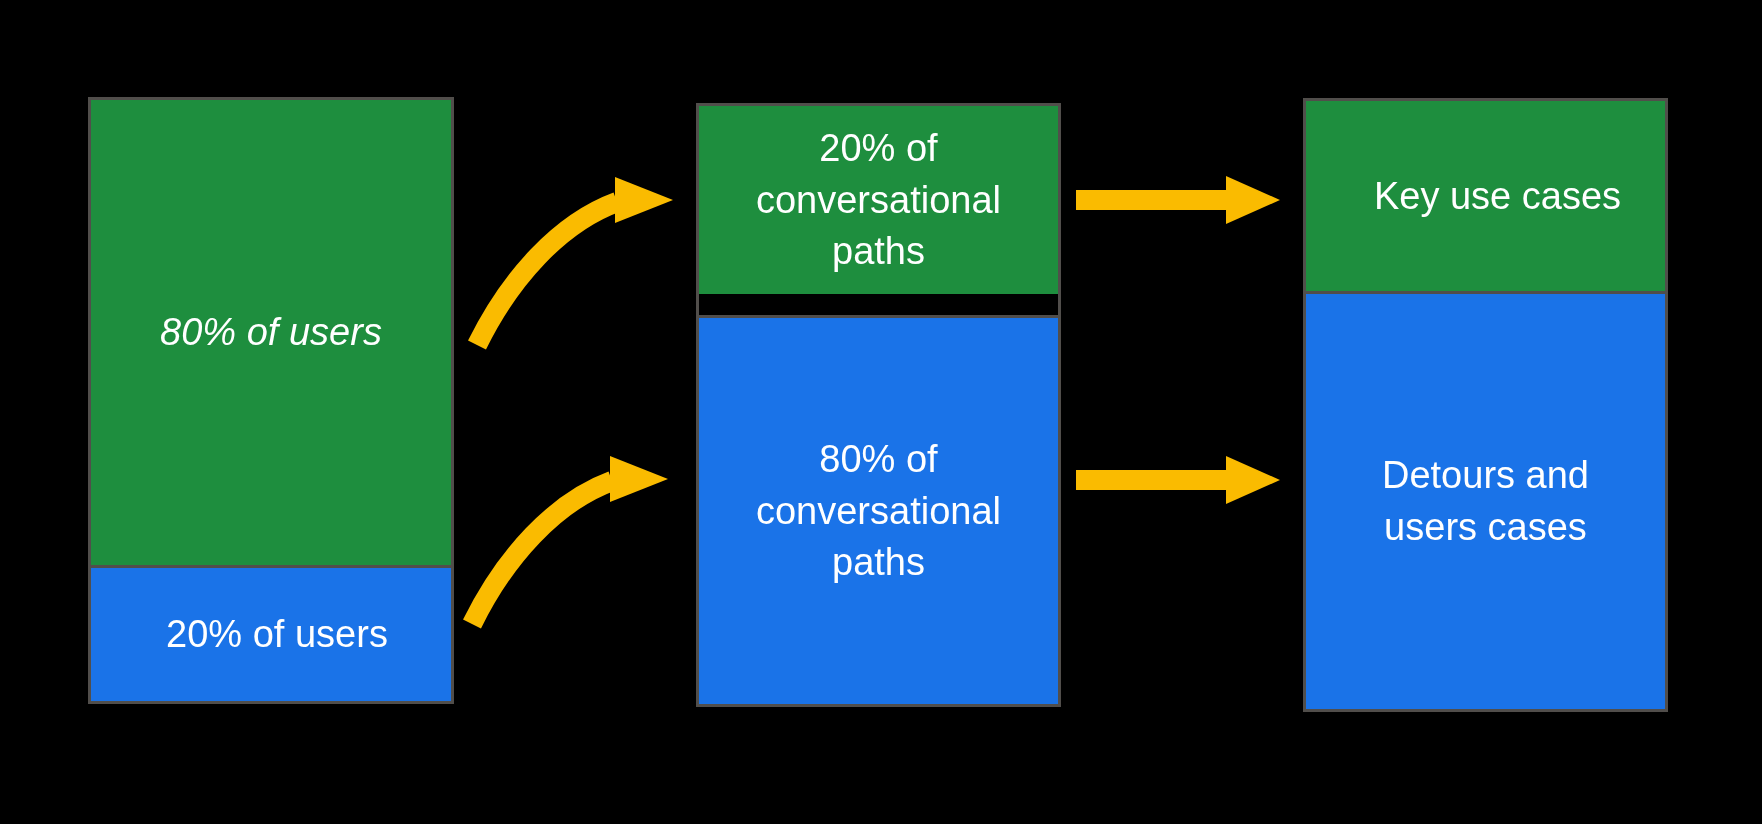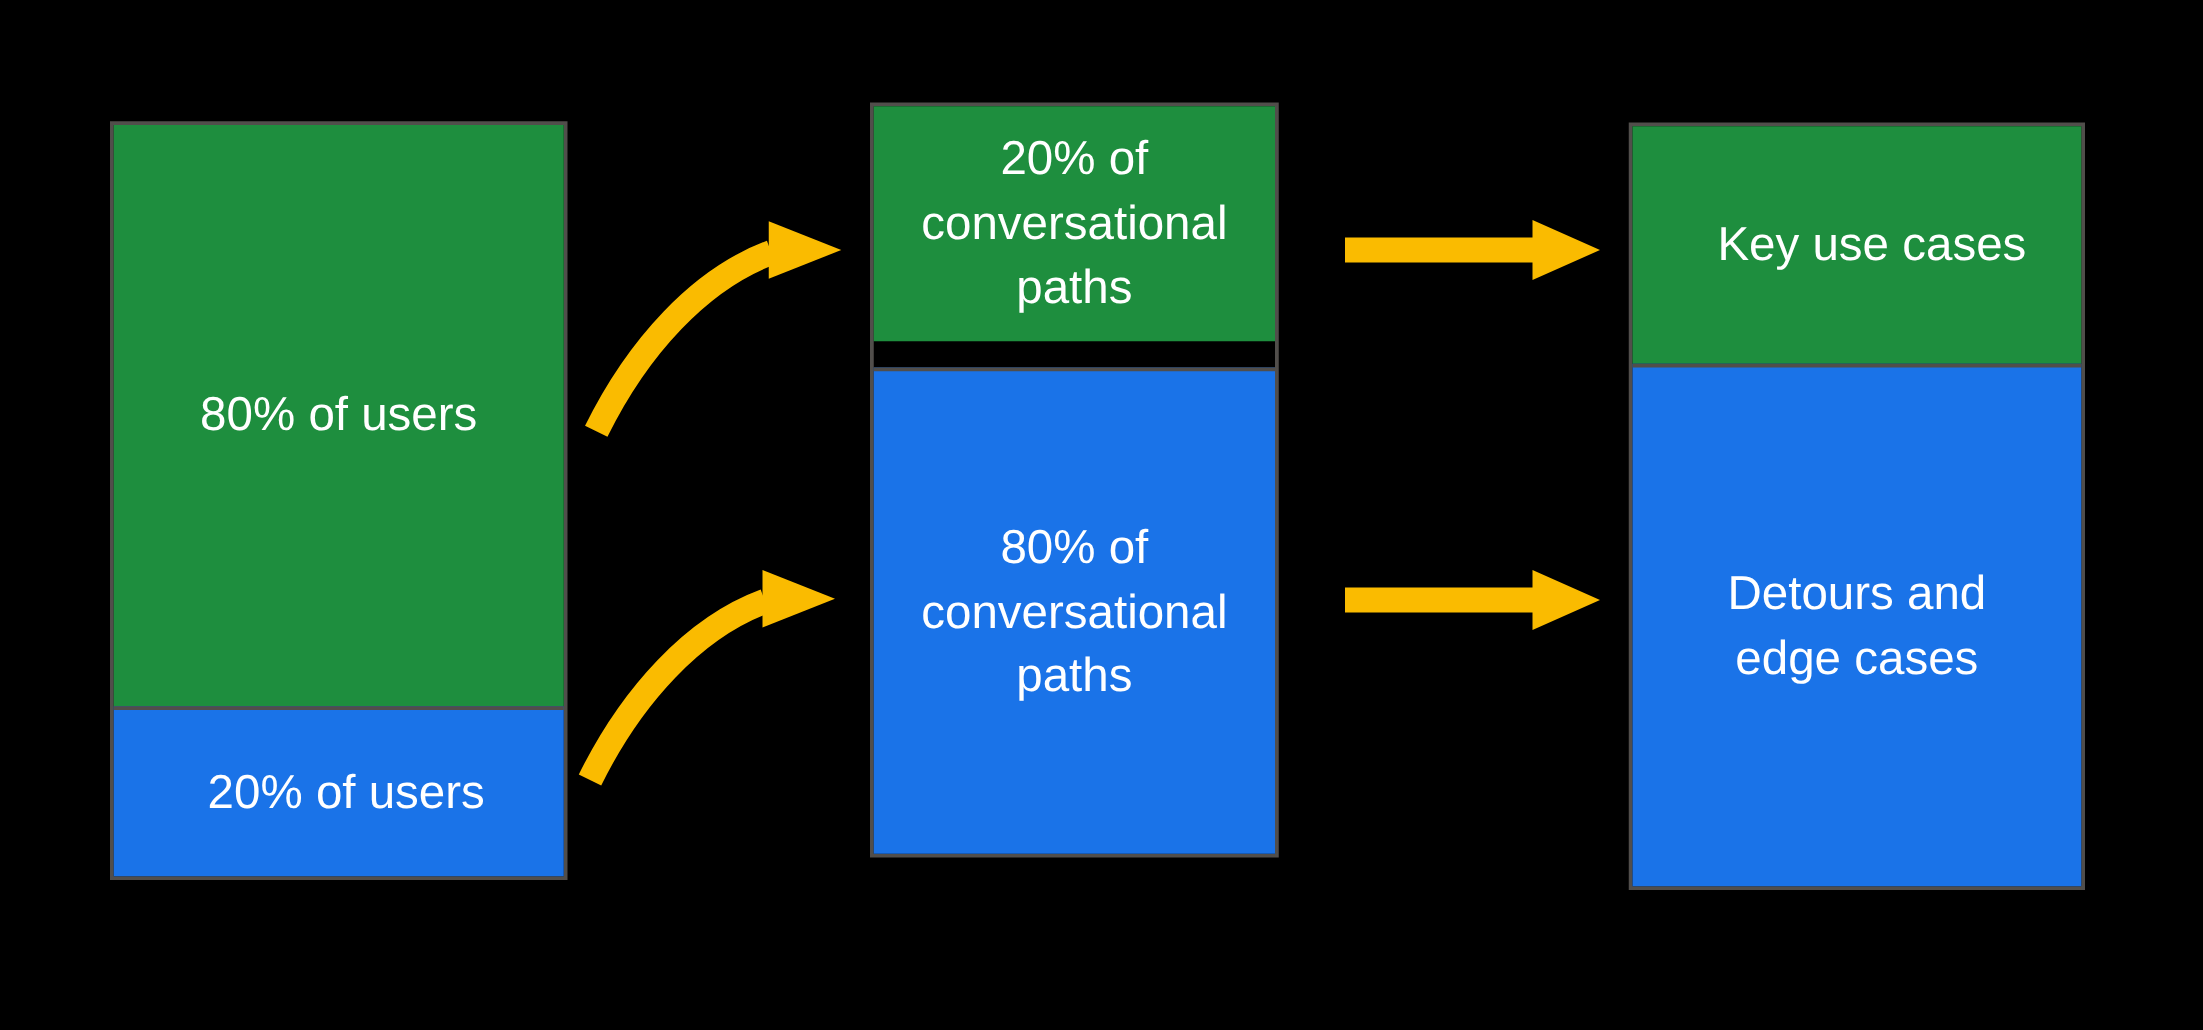--- a/index.html
+++ b/index.html
@@ -22,38 +22,38 @@
     background: var(--bg);
     overflow: hidden;
   }
   .column {
     position: absolute;
     display: flex;
     flex-direction: column;
     border: 3px solid var(--border);
   }
   .col-users    { left: 88px;   top: 97px; width: 366px; height: 607px; }
-  .col-paths    { left: 696px;  top: 82px; width: 327px; height: 604px; }
+  .col-paths    { left: 696px;  top: 103px; width: 365px; height: 604px; }
   .col-outcomes { left: 1303px; top: 98px; width: 365px; height: 614px; }
 
   .seg {
     display: flex;
     align-items: center;
     justify-content: center;
     text-align: center;
     color: var(--text);
     font-size: 38px;
     line-height: 1.35;
     font-weight: 500;
   }
   .seg + .seg { border-top: 3px solid var(--border); }
   .seg.green { background: var(--green); }
   .seg.blue  { background: var(--blue); }
 
-  .col-users .seg.green    { height: 77.4%; }
+  .col-users .seg.green    { height: 77.4%; font-style: italic; }
   .col-users .seg.blue     { flex: 1; padding-left: 12px; }
   .col-paths .seg.green    { height: 31.5%; }
   .col-paths .seg.blue     { flex: 1; margin-top: 21px; }
   .col-outcomes .seg.green { height: 31.3%; padding-left: 24px; }
   .col-outcomes .seg.blue  { flex: 1; }
 
   .seg-label { white-space: pre-line; }
 
   .arrow { position: absolute; color: var(--yellow); }
   .arrow-curved-top      { left: 465px; top: 173px; }
@@ -87,21 +87,21 @@
 paths</span>
     </div>
   </div>
 
   <div class="column col-outcomes">
     <div class="seg green">
       <span class="seg-label">Key use cases</span>
     </div>
     <div class="seg blue">
       <span class="seg-label">Detours and
-edge cases</span>
+users cases</span>
     </div>
   </div>
 
   <svg class="arrow arrow-curved-top" width="215" height="180" viewBox="0 0 215 180" aria-hidden="true">
     <path d="M 12 172 C 45 105, 95 50, 152 29" fill="none" stroke="currentColor" stroke-width="20"></path>
     <polygon points="150,4 150,50 208,27" fill="currentColor"></polygon>
   </svg>
 
   <svg class="arrow arrow-curved-bottom" width="215" height="180" viewBox="0 0 215 180" aria-hidden="true">
     <path d="M 12 172 C 45 105, 95 50, 152 29" fill="none" stroke="currentColor" stroke-width="20"></path>

